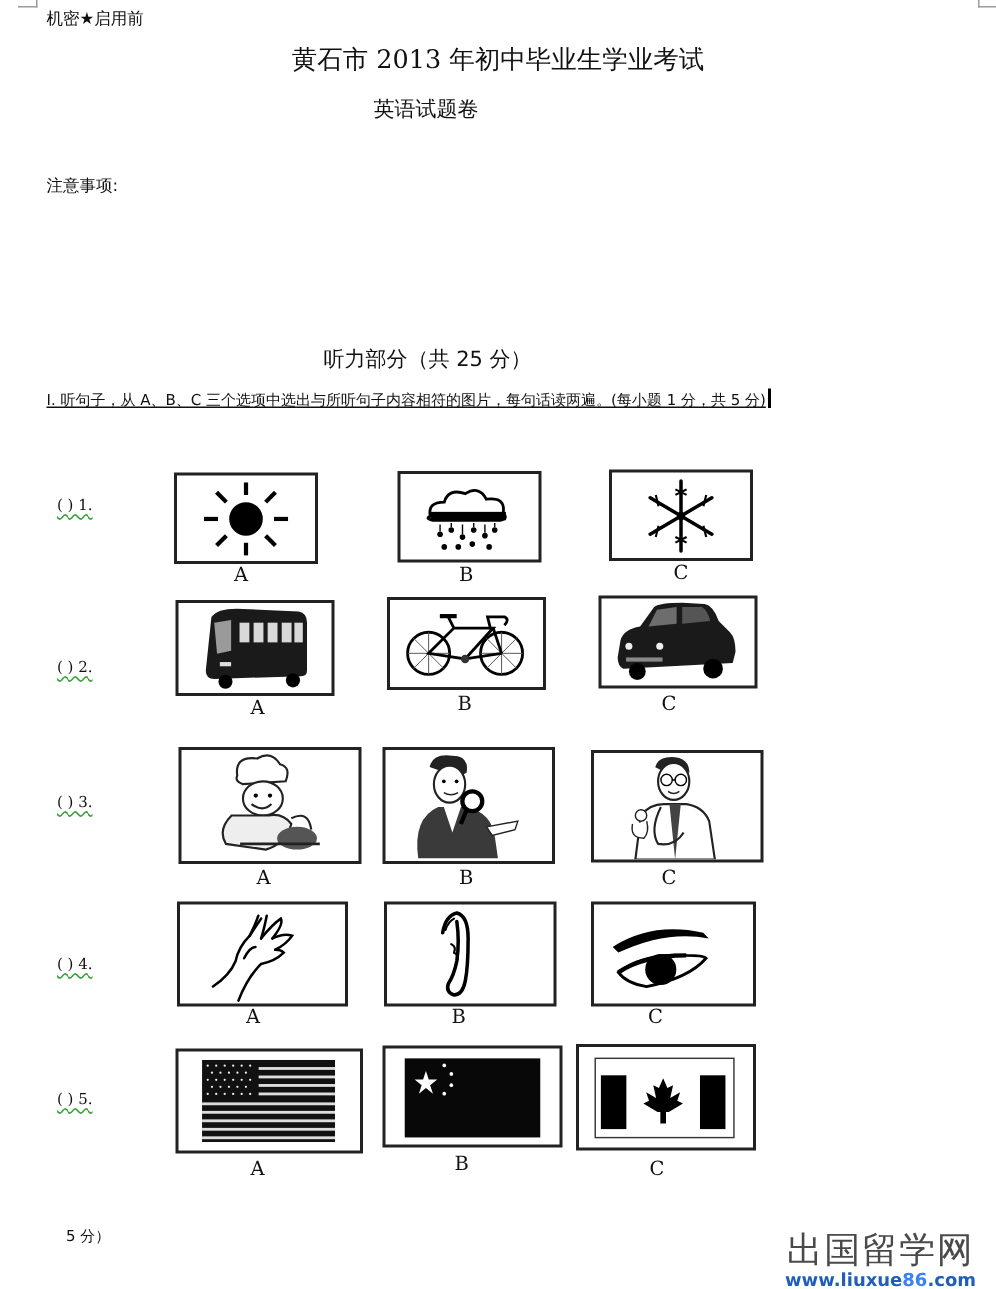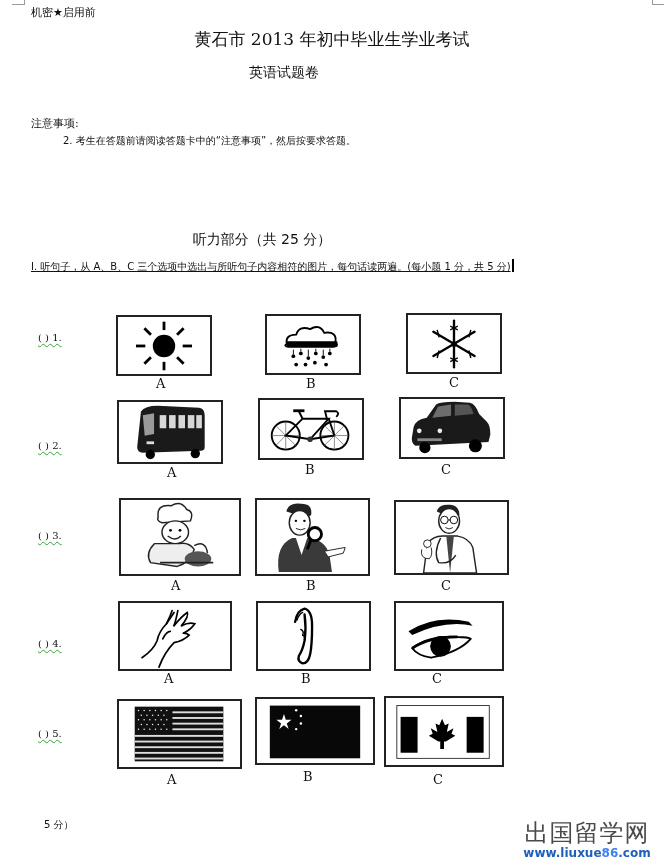--- a/index.html
+++ b/index.html
@@ -17,21 +17,21 @@
   .title { position: absolute; left: 0; width: 664px; text-align: center; top: 28px;
     font-family: "DejaVu Serif", "Liberation Serif", serif; font-size: 17px; letter-spacing: 0px; }
   .subtitle { position: absolute; left: 0; width: 568px; text-align: center; top: 64px;
     font-family: "DejaVu Serif", "Liberation Serif", serif; font-size: 14px; }
 
   .notes-heading { position: absolute; left: 31px; top: 116px; font-size: 11px; }
   .notes-list { position: absolute; left: 63px; top: 132px; font-size: 10px; line-height: 18px; }
   .notes-list div { white-space: nowrap; }
 
   .section-title { position: absolute; left: 0; width: 524px; text-align: center; top: 231px;
-    font-size: 14px; font-family: "DejaVu Sans", sans-serif; }
+    font-size: 14px; font-family: "DejaVu Sans", sans-serif; padding-left: 23px; }
 
   .part1-instr { position: absolute; left: 31px; top: 259px; font-size: 10px; white-space: nowrap; text-decoration: underline; }
   .cursor { display: inline-block; width: 2px; height: 13px; background: #000; vertical-align: -2px; margin-left: 1px; }
 
   .q-label { position: absolute; left: 38px; font-size: 10px; font-family: "DejaVu Serif", serif;
     text-decoration: underline; text-decoration-style: wavy; text-decoration-color: #3aa13a; text-underline-offset: 2px; }
 
   .pic { position: absolute; border: 2px solid #222; background: #fff; box-sizing: border-box; overflow: hidden; }
   .pic svg { width: 100%; height: 100%; display: block; }
   .opt { position: absolute; font-family: "DejaVu Serif", "Liberation Serif", serif; font-size: 13px; }
@@ -50,21 +50,20 @@
 
 <div class="corner-mark corner-tl"></div>
 <div class="corner-mark corner-tr"></div>
 
 <div class="confidential">机密★启用前</div>
 <div class="title">黄石市 2013 年初中毕业生学业考试</div>
 <div class="subtitle">英语试题卷</div>
 
 <div class="notes-heading">注意事项:</div>
 <div class="notes-list">
-  <div>2. 考生在答题前请阅读答题卡中的“注意事项”，然后按要求答题。</div>
 </div>
 
 <div class="section-title">听力部分（共 25 分）</div>
 <div class="part1-instr"><span>I. 听句子，从 A、B、C 三个选项中选出与所听句子内容相符的图片，每句话读两遍。(每小题 1 分，共 5 分)</span><span class="cursor"></span></div>
 
 <div class="q-label" style="top:332px">( ) 1.</div>
 <div class="pic" style="left:116px;top:315px;width:96px;height:61px">
   <svg viewBox="0 0 96 61">
     <circle cx="48" cy="31" r="12" fill="#000"></circle>
     <g stroke="#000" stroke-width="3">

